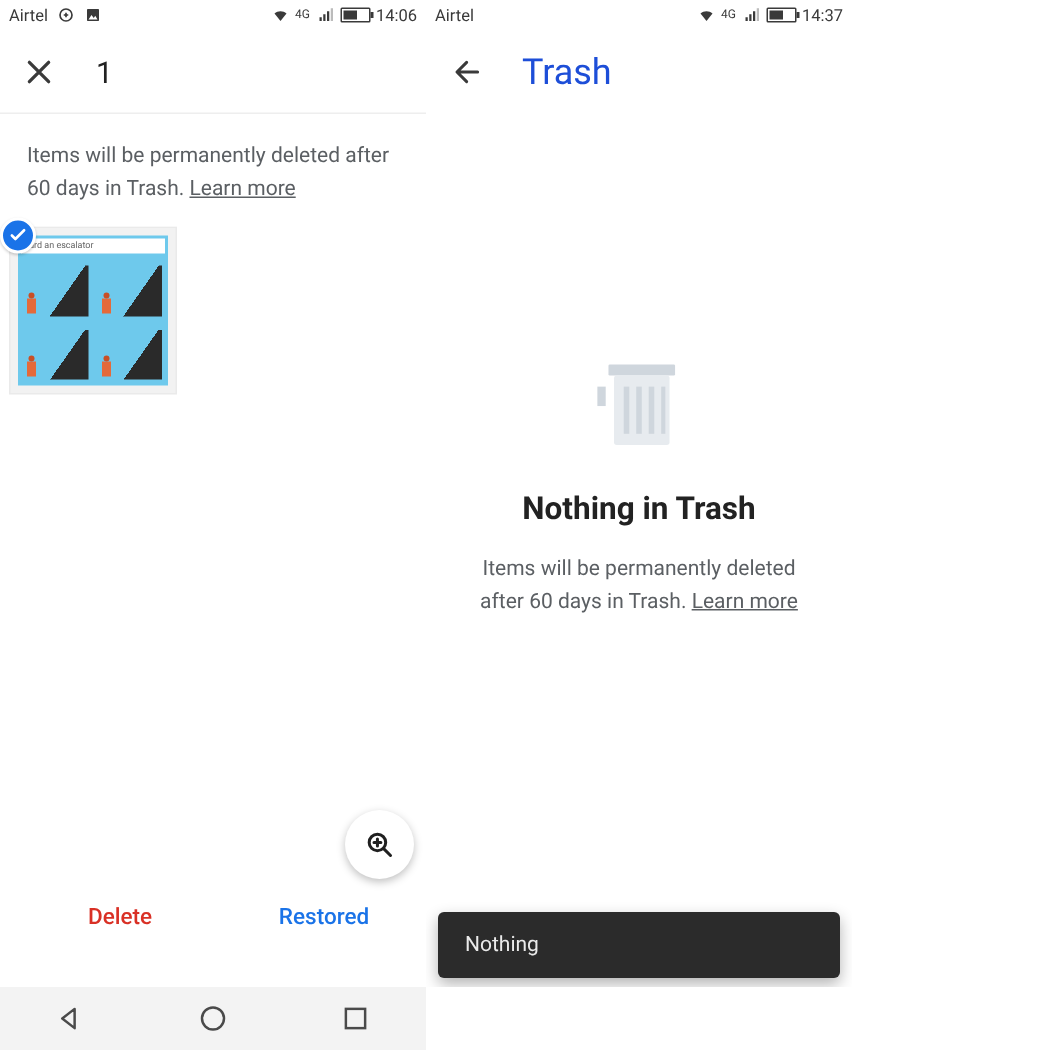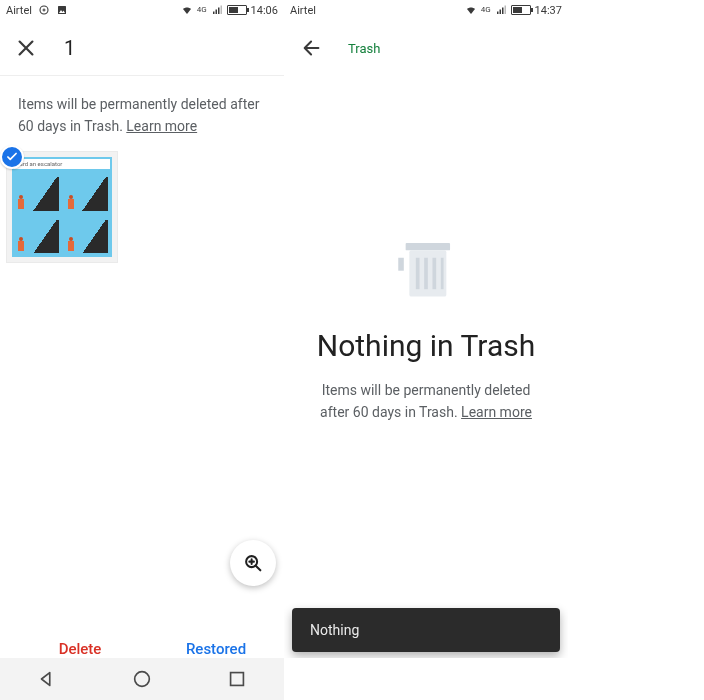--- a/index.html
+++ b/index.html
@@ -38,36 +38,36 @@
   .cell::before { content: ""; position: absolute; right: 2px; bottom: 2px; top: 4px; width: 55%; background: linear-gradient(125deg, transparent 48%, #2a2a2a 48%); }
   .cell .figure { position: absolute; left: 4px; bottom: 4px; width: 6px; height: 10px; background: #e46a3a; }
   .cell .figure::before { content: ""; position: absolute; top: -4px; left: 1px; width: 4px; height: 4px; border-radius: 50%; background: #c94f25; }
   .check { position: absolute; top: -6px; left: -6px; width: 24px; height: 24px; border-radius: 50%; background: #1a73e8; border: 2px solid #fff; box-shadow: 0 1px 2px rgba(0,0,0,0.2); display: flex; align-items: center; justify-content: center; }
   .check svg { width: 14px; height: 14px; }
 
   
   .fab { position: absolute; right: 8px; bottom: 114px; width: 46px; height: 46px; border-radius: 50%; background: #fff; box-shadow: 0 2px 6px rgba(0,0,0,0.25); display: flex; align-items: center; justify-content: center; }
 
   
-  .actions { position: absolute; bottom: 42px; left: 12px; right: 0; height: 56px; display: flex; align-items: flex-end; }
+  .actions { position: absolute; bottom: 42px; left: 12px; right: 0; height: 56px; display: flex; align-items: flex-start; }
   .actions .half { flex: 1; text-align: center; font-size: 15px; font-weight: 500; }
   .delete { color: #d93025; }
   .restore { color: #1a73e8; }
 
   
   .navbar { position: absolute; bottom: 0; left: 0; right: 0; height: 42px; background: #f3f3f3; display: flex; align-items: center; justify-content: space-around; }
   .navbar .nb { width: 22px; height: 22px; }
 
   
   .appbar-right { height: 56px; display: flex; align-items: center; padding: 0 16px; gap: 24px; }
-  .appbar-right .title { font-size: 13px; color: #15803d; }
+  .appbar-right .title { font-size: 24px; color: #1d4ed8; }
 
   .empty { position: absolute; top: 230px; left: 0; right: 0; display: flex; flex-direction: column; align-items: center; padding: 0 26px; }
   .trashcan { width: 74px; height: 74px; margin-bottom: 24px; }
-  .empty h2 { font-size: 30px; font-weight: 400; color: #222; margin-bottom: 16px; }
+  .empty h2 { font-size: 21px; font-weight: 700; color: #222; margin-bottom: 16px; }
   .empty .sub { font-size: 14px; line-height: 1.6; text-align: center; color: #5b5f63; }
   .empty .sub .lm { text-decoration: underline; color: #5b5f63; }
 
   .toast { position: absolute; bottom: 48px; left: 8px; right: 8px; background: #2b2b2b; color: #eaeaea; border-radius: 4px; padding: 14px 18px; font-size: 14px; box-shadow: 0 4px 10px rgba(0,0,0,0.3); }
 
   .navbar-right { position: absolute; bottom: 0; left: 0; right: 0; height: 42px; background: #fff; display: flex; align-items: center; justify-content: space-around; }
 
 </style>
 </head>
 <body>

